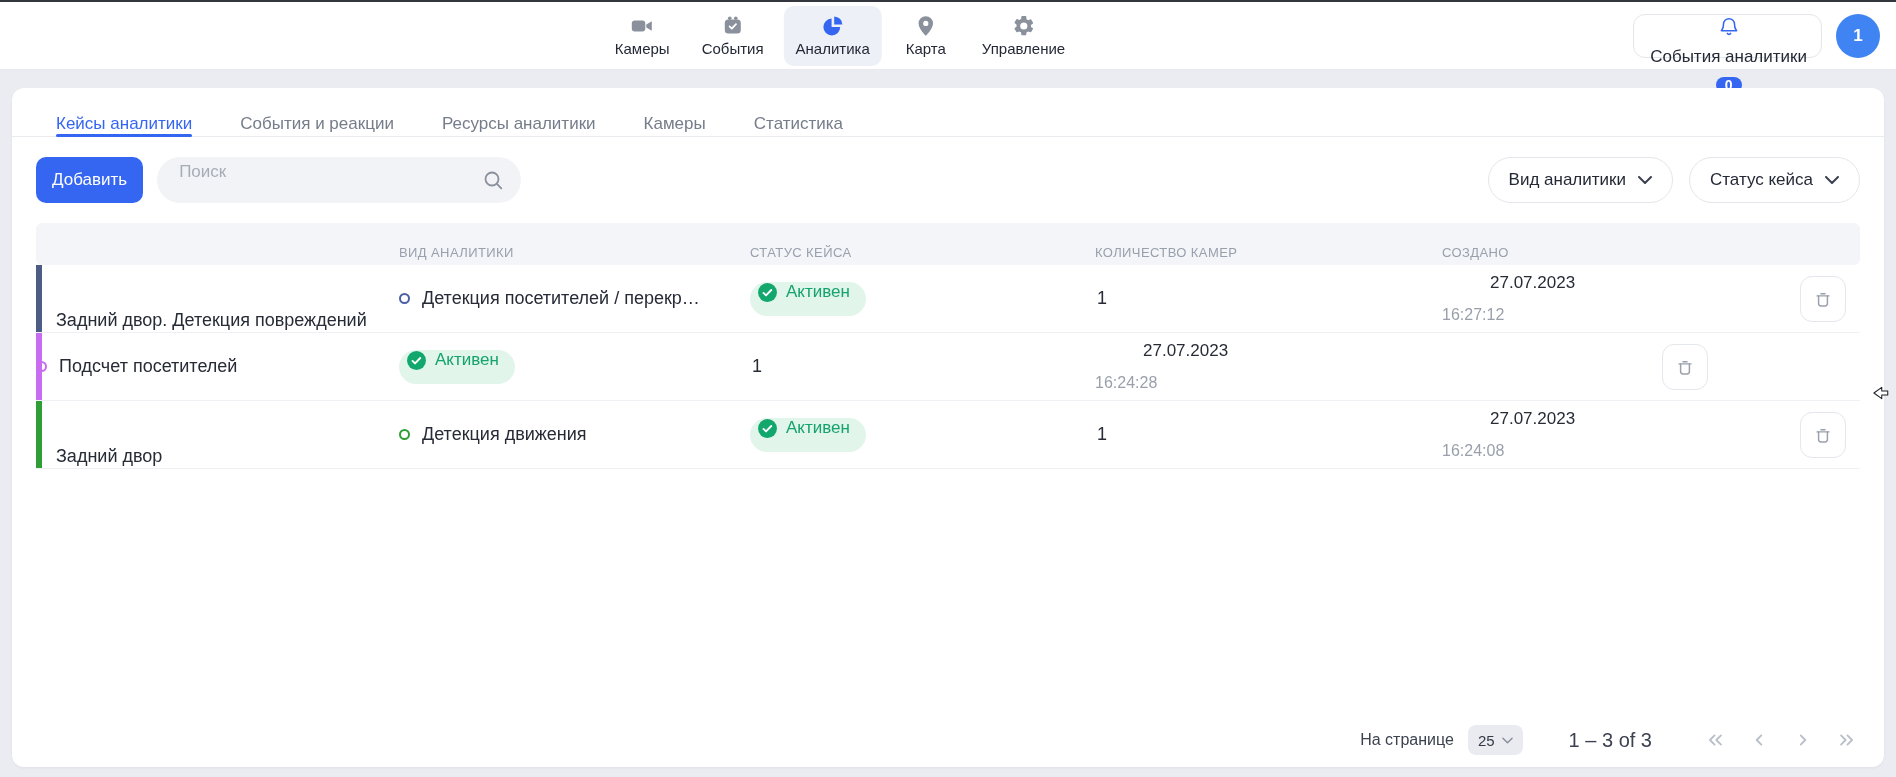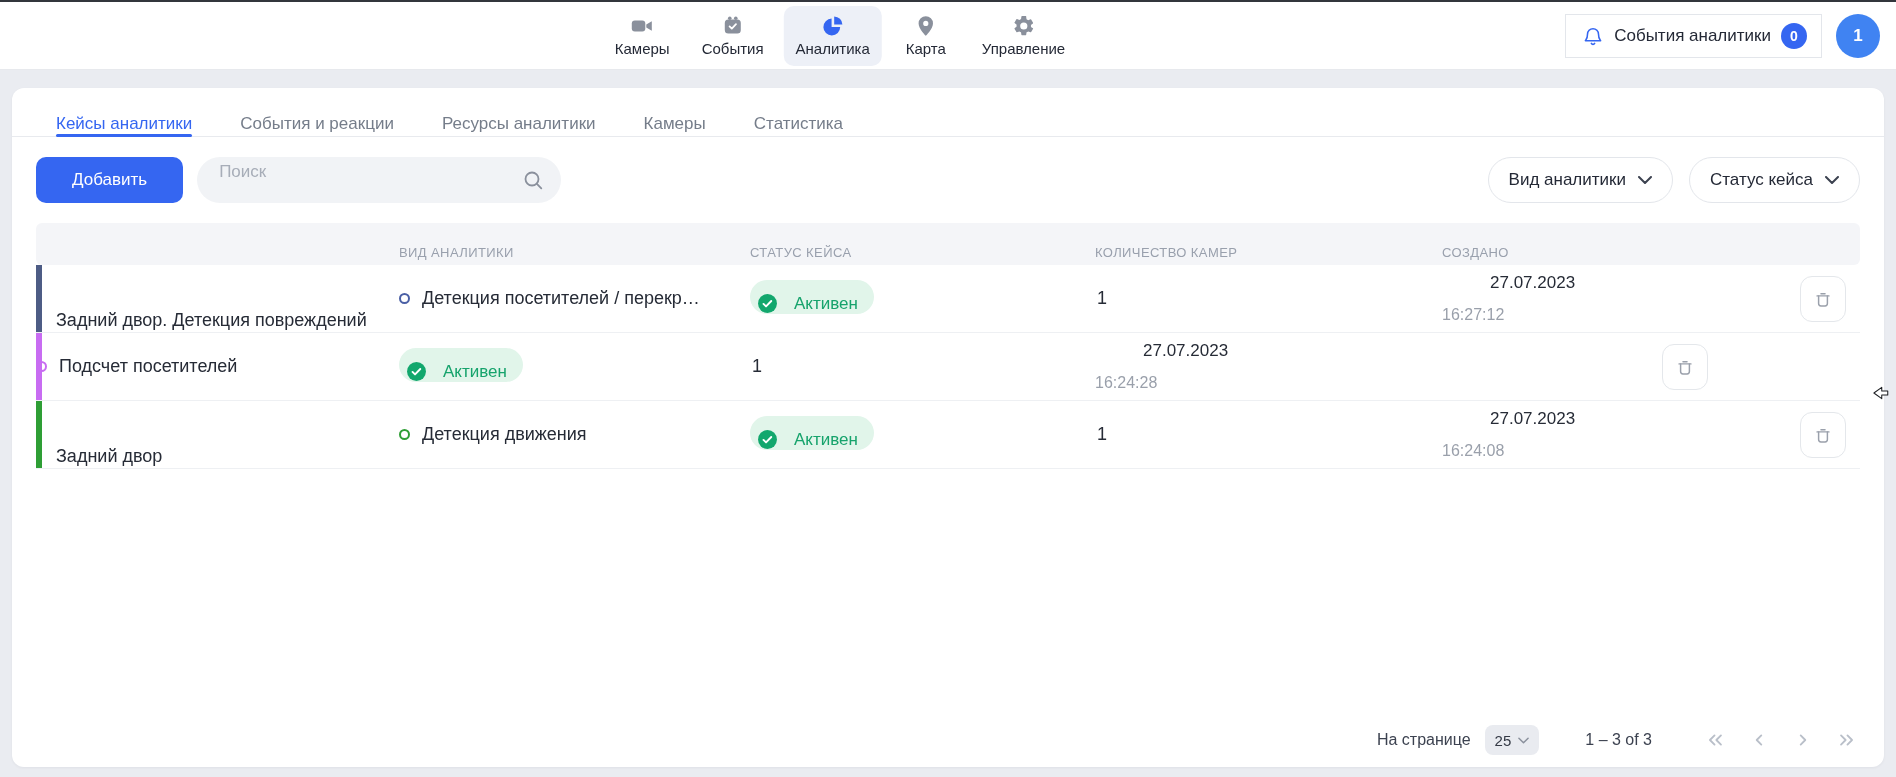--- a/index.html
+++ b/index.html
@@ -9,70 +9,70 @@
   .window-top-line { height:2px; background:#33363c; }
 
   
   .navbar { position:relative; height:68px; background:#ffffff; border-bottom:1px solid #e7e9ed; }
   .nav-center { position:absolute; left:calc(50% - 108px); top:0; transform:translateX(-50%); height:100%; display:flex; align-items:center; gap:8px; }
   .nav-item { display:flex; flex-direction:column; align-items:center; justify-content:center; gap:2px; padding:6px 12px; border-radius:10px; cursor:pointer; min-width:72px; height:60px; }
   .nav-item.active { background:#edf0f7; }
   .nav-item .nav-icon { width:24px; height:24px; display:flex; }
   .nav-item .nav-label { font-size:15px; color:#242936; white-space:nowrap; }
   .nav-right { position:absolute; right:16px; top:0; height:100%; display:flex; align-items:center; gap:14px; }
-  .events-btn { display:flex; align-items:center; gap:10px; height:44px; padding:0 14px 0 16px; background:#fff; border:1px solid #e3e6eb; border-radius:0; cursor:pointer; }
+  .events-btn { display:flex; align-items:center; gap:10px; height:44px; padding:0 14px 0 16px; background:#fff; border:1px solid #e3e6eb; border-radius:12px; cursor:pointer;flex-direction:column; }
   .events-btn .label { font-size:17px; color:#242936; }
   .events-badge { min-width:26px; height:26px; border-radius:13px; background:#3566f1; color:#fff; font-size:14px; font-weight:bold; display:flex; align-items:center; justify-content:center; padding:0 7px; }
   .avatar { width:44px; height:44px; border-radius:50%; background:#4083f2; color:#fff; font-size:17px; font-weight:bold; display:flex; align-items:center; justify-content:center; cursor:pointer; }
 
   
   .card { position:absolute; left:12px; right:12px; top:88px; height:679px; background:#fff; border-radius:12px; box-shadow:0 1px 3px rgba(16,24,40,.05); }
 
   
   .tabs { display:flex; gap:48px; padding:26px 44px 0; border-bottom:1px solid #e8eaee; }
   .tab { position:relative; font-size:17px; color:#757d8a; padding-bottom:2px; cursor:pointer; white-space:nowrap; }
   .tab.active { color:#3566f1; }
   .tab.active::after { content:""; position:absolute; left:0; right:0; bottom:-1px; height:3px; border-radius:2px; background:#3566f1; }
 
   
   .toolbar { display:flex; align-items:center; margin-top:20px; padding:0 24px; height:46px; }
-  .btn-add { height:46px; padding:0 36px; background:#3566f1; color:#fff; font-size:17px; border:none; border-radius:10px; cursor:pointer; font-family:inherit; }
+  .btn-add { height:46px; padding:0 16px; background:#3566f1; color:#fff; font-size:17px; border:none; border-radius:10px; cursor:pointer; font-family:inherit; }
   .search { position:relative; margin-left:14px; width:364px; height:46px; background:#f1f3f6; border-radius:23px; display:flex; align-items:center; }
   .search input { flex:1; height:100%; border:none; outline:none; background:transparent; padding:0 48px 16px 22px; font-size:17px; font-family:inherit; color:#242936; }
   .search input::placeholder { color:#a7adb8; }
   .search .search-ic { position:absolute; right:16px; top:11px; width:24px; height:24px; }
   .toolbar-spacer { flex:1; }
   .filter-pill { display:flex; align-items:center; gap:12px; height:46px; padding:0 20px; border:1px solid #e3e6eb; border-radius:23px; background:#fff; cursor:pointer; margin-left:16px; font-size:17px; color:#242936; white-space:nowrap; }
 
   
   .thead, .trow { display:grid; grid-template-columns:363px 351px 345px 347px 280px 1fr; align-items:center; }
   .thead { margin:20px 24px 0; height:42px; background:#f4f5f8; border-radius:6px; }
   .th { font-size:13px; letter-spacing:.4px; color:#99a0ad; text-transform:uppercase; }
   .th:first-child, .cell-name { padding-left:20px;margin-top:43px; }
   .tbody { margin:0 24px; }
   .trow { position:relative; height:68px; border-bottom:1px solid #eef0f3; background:#fff; }
   .rowbar { position:absolute; left:0; top:0; bottom:0; width:6px; }
   .cell-name { display:flex; align-items:center; font-size:18px; color:#262b36; overflow:hidden; white-space:nowrap; }
   .alert-wrap { margin-left:4px; border:2px solid #e8453c; width:44px; height:38px; display:flex; align-items:center; justify-content:center; flex:none; }
   .alert-ic { width:27px; height:27px; border-radius:50%; background:#fae4e3; color:#d93a35; font-weight:bold; font-size:16px; display:flex; align-items:center; justify-content:center; }
   .cell-type { display:flex; align-items:center; gap:12px; font-size:18px; color:#262b36; overflow:hidden; white-space:nowrap; }
   .type-dot { width:11px; height:11px; border-radius:50%; border:2.5px solid #888; flex:none; }
-  .badge { display:inline-flex; align-items:flex-end; gap:16px; height:34px; padding:0 16px 0 7px; background:#e1f5ea; border-radius:17px; }
+  .badge { display:inline-flex; align-items:flex-start; gap:8px; height:34px; padding:0 16px 0 7px; background:#e1f5ea; border-radius:17px; }
   .badge .badge-label { font-size:17px; color:#16a36c; }
   .cell-count { font-size:18px; color:#262b36; padding-left:2px; }
   .cell-created .d1 { font-size:17px; color:#262b36;margin-left:48px; }
   .cell-created .d2 { font-size:16px; color:#9aa0ab; margin-top:13px; }
   .cell-actions { display:flex; justify-content:flex-end; padding-right:14px; }
   .trash-btn { width:46px; height:46px; border:1px solid #e4e7eb; background:#fff; border-radius:12px; display:flex; align-items:center; justify-content:center; cursor:pointer; }
 
   
   .footer { position:absolute; right:26px; bottom:12px; display:flex; align-items:center; }
   .pp-label { font-size:16px; color:#3c4250; }
   .pp-pill { display:flex; align-items:center; gap:7px; height:30px; padding:0 10px; margin-left:14px; background:#e9ebf0; border-radius:8px; cursor:pointer; font-size:15px; color:#343945; }
-  .range { font-size:16px; color:#3c4250; margin-left:46px; }
+  .range { font-size:20px; color:#3c4250; margin-left:46px; }
   .pager { display:flex; align-items:center; gap:22px; margin-left:52px; }
   .pg-btn { width:22px; height:22px; display:flex; align-items:center; justify-content:center; background:none; border:none; cursor:pointer; padding:0; }
 
   .cursor { position:absolute; left:1872px; top:382px; width:18px; height:22px; }
 </style>
 </head>
 <body>
 
 <div class="page">
   <div class="window-top-line"></div>

